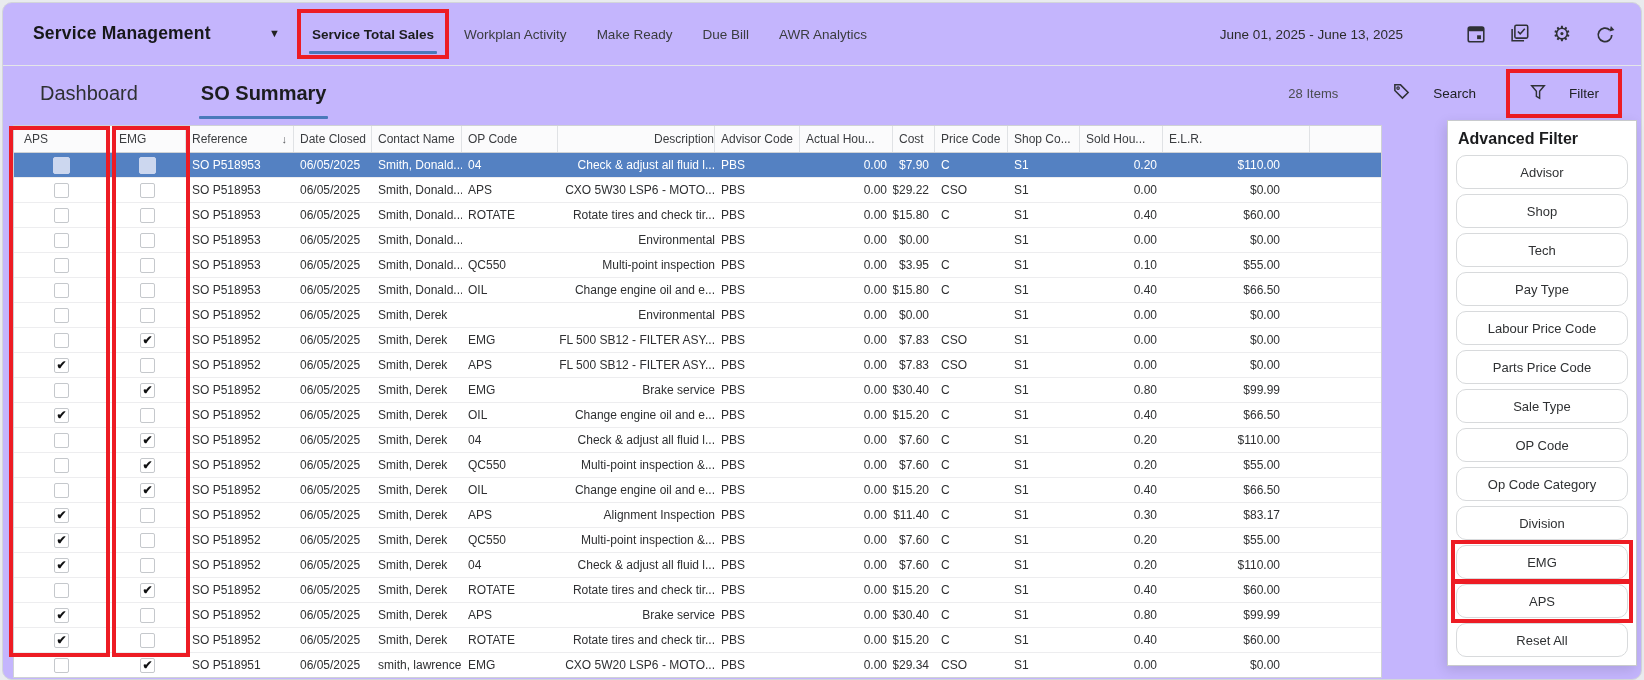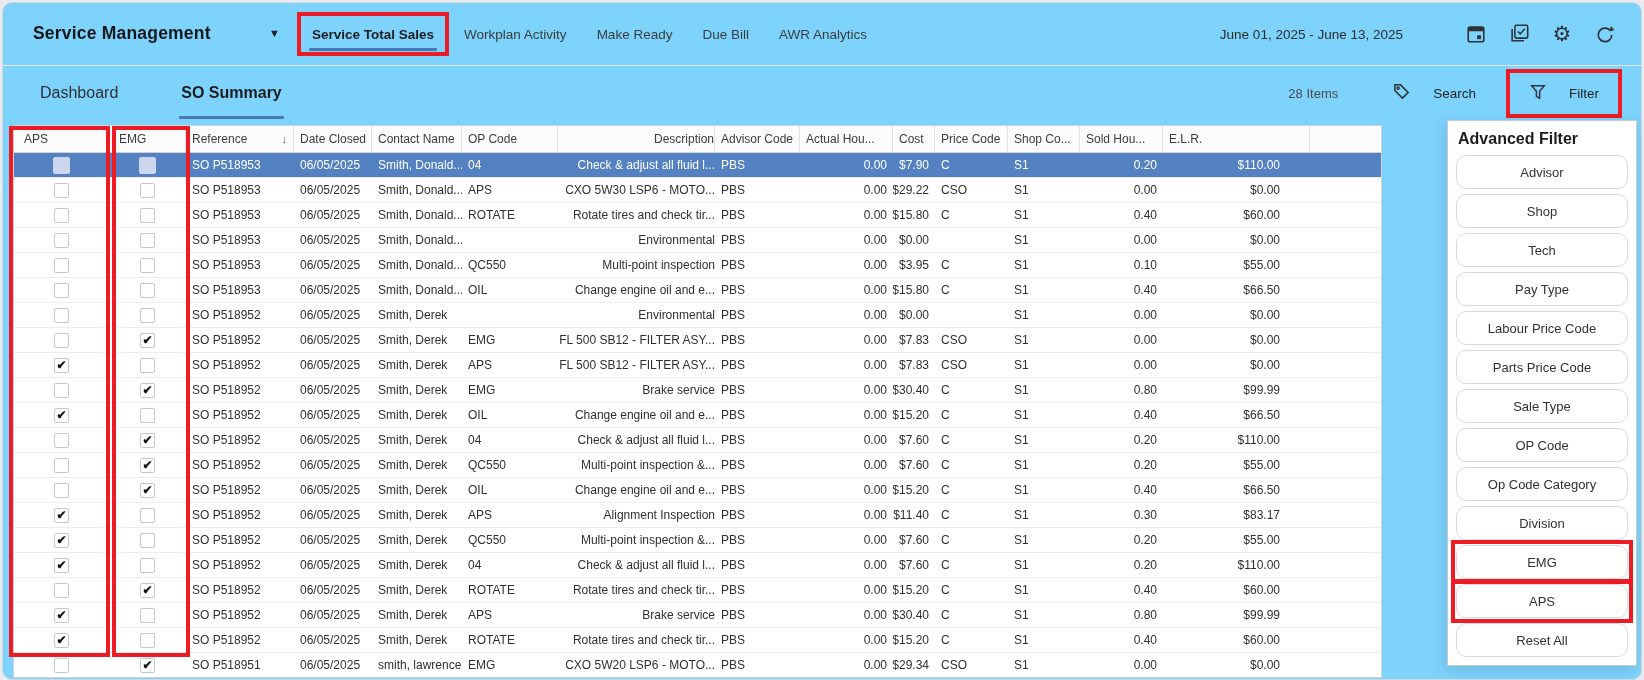--- a/index.html
+++ b/index.html
@@ -4,42 +4,42 @@
 <style>
   html,body{margin:0;padding:0;}
   body{
     width:1644px;height:680px;position:relative;overflow:hidden;
     background:#e9ebee;
     font-family:"Liberation Sans", sans-serif;
     -webkit-font-smoothing:antialiased;
   }
   .card{
     position:absolute;left:2px;top:2px;width:1638px;height:676px;
-    background:#7dd3fc;border:1px solid #d3d6da;border-radius:10px;
+    background:#c4b5fd;border:1px solid #d3d6da;border-radius:10px;
   }
 
   
   .titlebar{position:absolute;left:0;top:0;width:100%;height:62px;border-bottom:1px solid #e4e6e8;}
   .app-title{position:absolute;left:30px;top:20px;font-size:17.5px;font-weight:700;color:#17181a;letter-spacing:.2px;}
   .caret{position:absolute;left:266px;top:24px;font-size:11px;color:#222;}
   .main-tabs{position:absolute;left:298px;top:0;height:62px;display:flex;align-items:center;gap:8px;}
-  .main-tab{position:relative;height:36px;display:flex;align-items:center;padding:0 11px;font-size:13.5px;color:#3a3c3f;cursor:default;}
+  .main-tab{position:relative;height:42px;display:flex;align-items:center;padding:0 11px;font-size:13.5px;color:#3a3c3f;cursor:default;}
   .main-tab.sel{color:#1c1d1f;font-weight:700;}
   .main-tab.sel::after{content:"";position:absolute;left:8px;right:8px;bottom:1px;height:3px;background:#4a79ba;border-radius:1px;}
   .main-tab.hl{outline:4px solid #ed1c24;}
   .header-right{position:absolute;right:24px;top:0;height:62px;display:flex;align-items:center;}
   .date-range{font-size:13.5px;color:#2c2c2c;margin-right:42px;}
   .hicon{width:24px;height:24px;display:flex;align-items:center;justify-content:center;margin-left:19px;cursor:pointer;}
   .hicon svg{display:block;}
   .gear{font-size:21px;color:#2f3136;line-height:24px;}
 
   
   .subbar{position:absolute;left:0;top:62px;width:100%;height:58px;}
   .sub-tabs{position:absolute;left:35px;top:0;height:56px;display:flex;gap:26px;}
-  .sub-tab{position:relative;display:flex;align-items:center;font-size:16px;color:#2e3033;padding:8px 2px;cursor:default;}
+  .sub-tab{position:relative;display:flex;align-items:center;font-size:20px;color:#2e3033;padding:8px 2px;cursor:default;}
   .sub-tab.sel{font-weight:700;color:#1c1d1f;margin-left:33px;}
   .sub-tab.sel::after{content:"";position:absolute;left:0;right:0;bottom:2px;height:3px;background:#4a79ba;border-radius:1px;}
   .subbar-right{position:absolute;right:19px;top:0;height:56px;display:flex;align-items:center;}
   .items-count{font-size:13px;color:#4a4c4f;margin-right:48px;}
   .tool-btn{display:flex;align-items:center;gap:22px;font-size:13.5px;color:#202225;background:none;border:none;cursor:pointer;font-family:inherit;}
   .filter-wrap{border:4px solid #ed1c24;padding:9px 13px;margin-left:24px;}
 
   
   .grid{position:absolute;left:10px;top:122px;width:1369px;background:#fff;border:1px solid #cfd2d5;box-sizing:border-box;font-size:12px;}
   .ghead{display:flex;height:26px;background:#fbfbfc;border-bottom:1px solid #cfd2d5;color:#3b3d40;}

